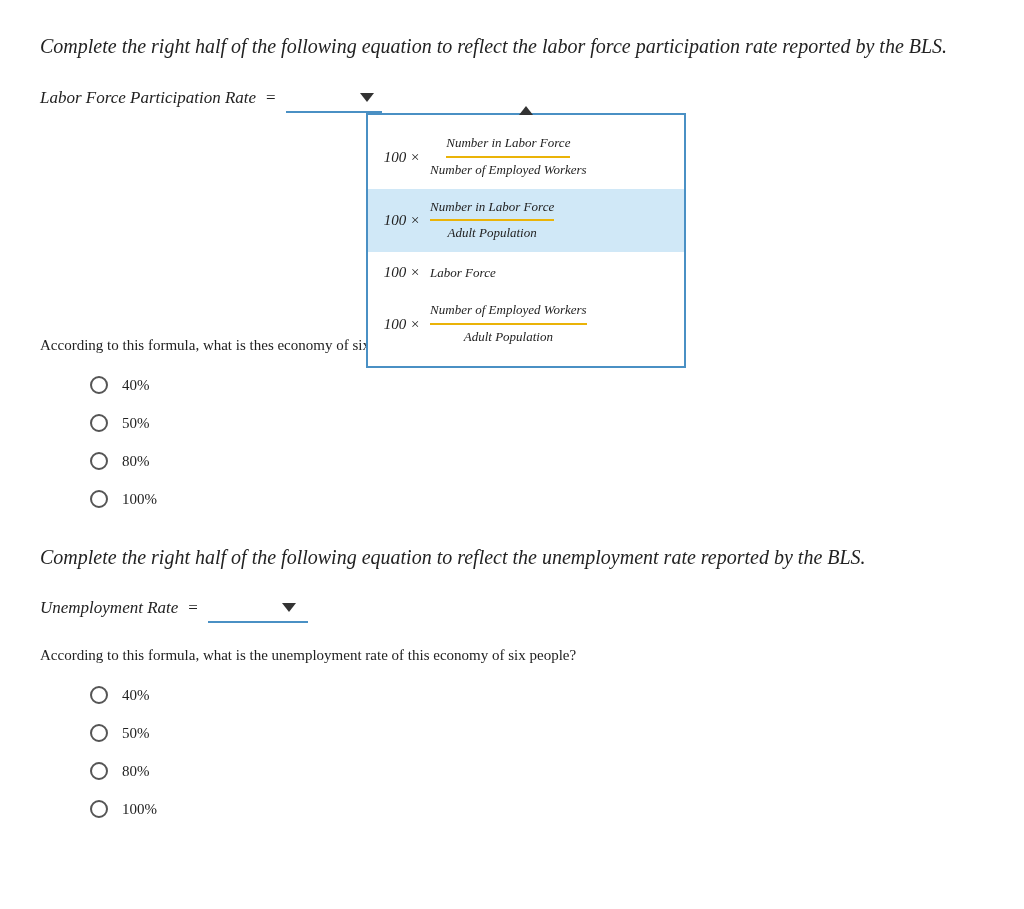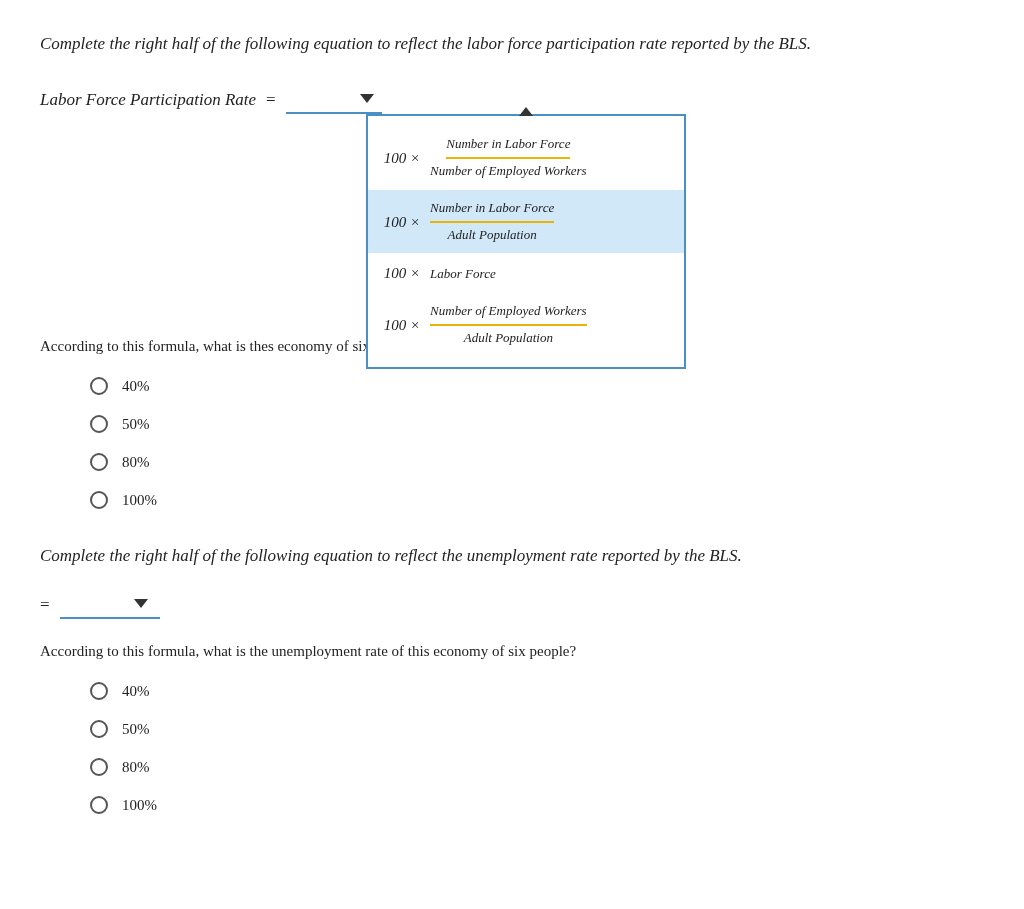--- a/index.html
+++ b/index.html
@@ -11,21 +11,21 @@
       font-family: Georgia, 'Times New Roman', serif;
       background: #fff;
       color: #222;
       padding: 30px 40px;
       font-size: 15px;
       line-height: 1.6;
     }
     .instruction {
       font-style: italic;
       margin-bottom: 20px;
-      font-size: 17px;
+      font-size: 20px;
     }
     .equation-row {
       display: flex;
       align-items: center;
       margin-bottom: 18px;
       position: relative;
     }
     .equation-label {
       font-style: italic;
       font-size: 17px;
@@ -146,21 +146,21 @@
       top: -9px;
       left: 50%;
       transform: translateX(-50%);
     }
   </style>
 </head>
 <body>
 
 <p class="instruction">Complete the right half of the following equation to reflect the labor force participation rate reported by the BLS.</p>
 
-<div class="equation-row" style="margin-top:27px; margin-bottom: 10px;">
+<div class="equation-row" style="margin-top:21px; margin-bottom: 10px;">
   <span class="equation-label">Labor Force Participation Rate</span>
   <span class="equals-sign">=</span>
 
   <div style="position: relative; display: inline-block;">
     <div class="dropdown-trigger">
       <span class="underline-text">&nbsp;</span>
       <div class="dropdown-arrow"></div>
     </div>
     
     <div class="dropdown-popup">
@@ -222,20 +222,21 @@
     <div class="radio-circle"></div>
     <span class="radio-label">100%</span>
   </div>
 </div>
 
 <div class="section-divider"></div>
 
 <p class="instruction">Complete the right half of the following equation to reflect the unemployment rate reported by the BLS.</p>
 
 <div class="equation-row" style="margin-top:14px; margin-bottom: 20px;">
+  <span class="equation-label">Unemployment Rate</span>
   <span class="equals-sign">=</span>
   <div class="dropdown-trigger" style="min-width: 100px;">
     <span class="underline-text">&nbsp;&nbsp;&nbsp;&nbsp;&nbsp;&nbsp;&nbsp;&nbsp;&nbsp;&nbsp;</span>
     <div class="dropdown-arrow"></div>
   </div>
 </div>
 
 <div class="according-row" style="margin-top: 10px; margin-bottom: 16px;">
   <span>According to this formula, what is the unemployment rate of this economy of six people?</span>
 </div>

